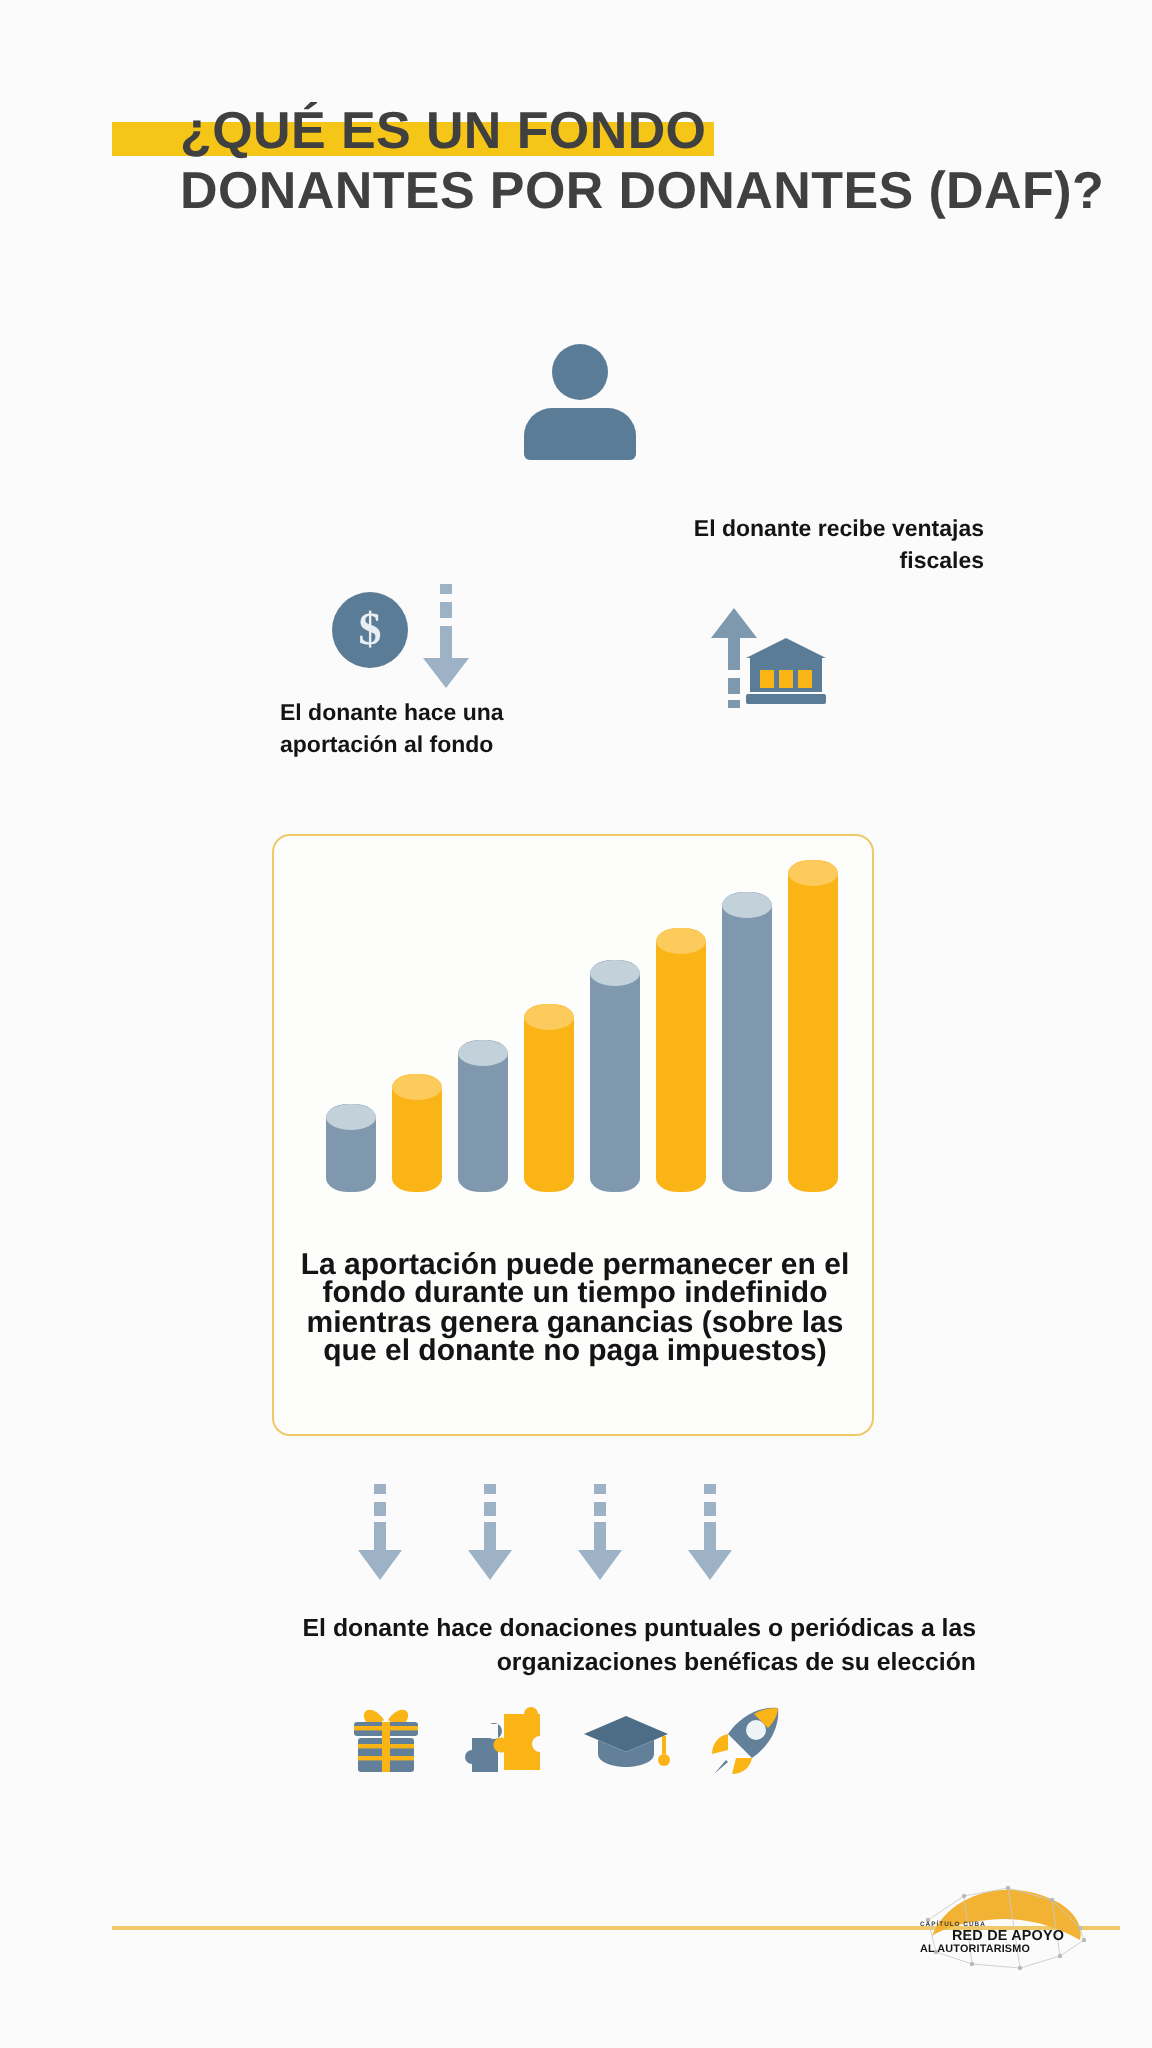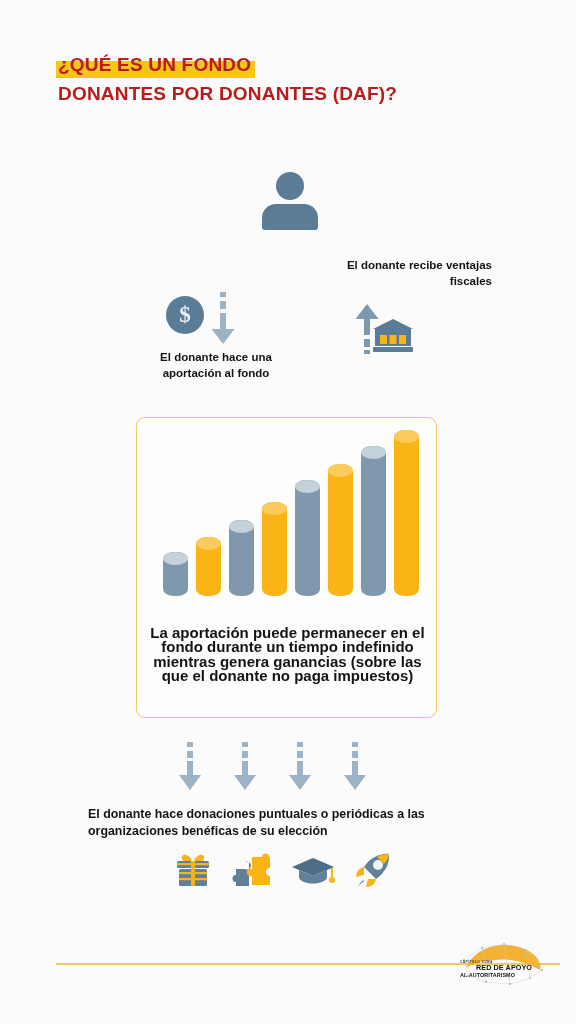--- a/index.html
+++ b/index.html
@@ -15,22 +15,22 @@
 
   
   .title-block{position:absolute;left:58px;top:52px;width:470px;}
   .title-l1-wrap{display:inline-block;position:relative;}
   .title-hl{
     position:absolute;left:-2px;right:-4px;top:9px;height:17px;
     background:#f5c518;z-index:0;
   }
   .title-l1,.title-l2{
     position:relative;z-index:1;
-    font-size:19px;font-weight:bold;letter-spacing:0.2px;
-    color:#b91c1c;line-height:26px;white-space:nowrap;
+    font-size:26px;font-weight:bold;letter-spacing:0.2px;
+    color:#404040;line-height:26px;white-space:nowrap;margin-left:32px;
   }
   .title-l2{margin-top:3px;}
 
   
   .person{position:absolute;left:262px;top:172px;width:56px;height:56px;}
   .person-head{
     position:absolute;left:14px;top:0;width:28px;height:28px;
     border-radius:50%;background:#5b7c96;
   }
   .person-body{
@@ -46,21 +46,21 @@
   }
   .coin-sym{
     position:absolute;left:0;top:0;width:38px;height:38px;
     color:#e9eef2;font-size:23px;font-weight:bold;
     display:flex;align-items:center;justify-content:center;
     font-family:"Liberation Serif", serif;
   }
   .arrow-down-left{position:absolute;left:64px;top:-4px;}
   .txt-left{
     position:absolute;left:-6px;top:54px;width:152px;
-    text-align:center;font-size:11.5px;font-weight:bold;
+    font-size:11.5px;font-weight:bold;
     color:#141414;line-height:15.5px;
   }
 
   
   .grp-right{position:absolute;left:344px;top:258px;width:150px;}
   .txt-right{
     position:absolute;left:-12px;top:0;width:160px;
     text-align:right;font-size:11.5px;font-weight:bold;
     color:#141414;line-height:15.5px;
   }
@@ -90,21 +90,21 @@
     color:#141414;line-height:14.4px;
   }
 
   
   .arrow-row{position:absolute;left:178px;top:742px;width:212px;height:48px;}
   .arrow-row .slot{position:absolute;top:0;}
 
   
   .txt-donate{
     position:absolute;left:88px;top:806px;width:400px;
-    text-align:left;font-size:12.4px;font-weight:bold;
+    text-align:right;font-size:12.4px;font-weight:bold;
     color:#141414;line-height:17px;
   }
 
   
   .icon-row{position:absolute;left:170px;top:848px;width:228px;height:46px;}
   .icon-slot{position:absolute;top:0;width:46px;height:46px;}
 
   
   .footer-rule{
     position:absolute;left:56px;top:963px;width:504px;height:2px;

